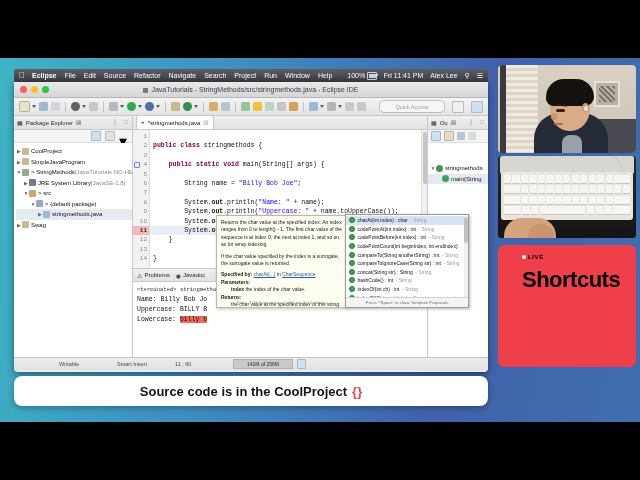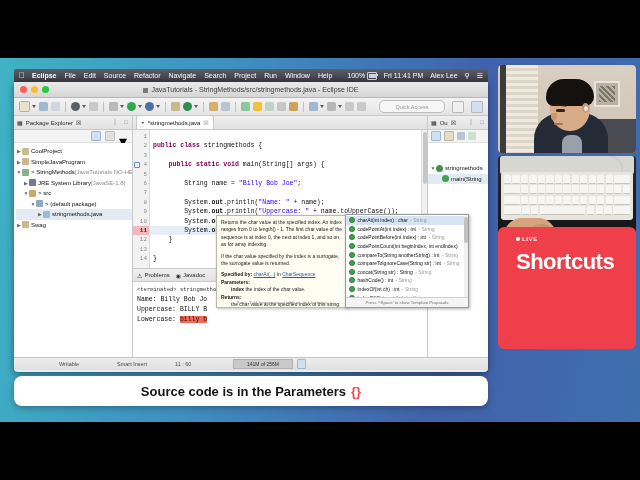--- a/index.html
+++ b/index.html
@@ -121,22 +121,22 @@
              display:flex;align-items:center;font-size:5.5px;color:#4a4a4a;gap:0;padding-left:45px;}
   .sb{width:58px;}
   .membar{width:58px;height:8px;background:#c9c9c9;border:1px solid #b2b2b2;color:#2a2a2a;font-size:5px;
           display:flex;align-items:center;justify-content:center;position:relative;}
   .trash{width:7px;height:8px;background:#cfe0f2;border:1px solid #9fb8d4;margin-left:4px;border-radius:1px;}
   
   .cam{position:absolute;left:498px;top:65px;width:138px;height:88px;border-radius:4px;overflow:hidden;
        background:#2b2f38;}
   .cam2{position:absolute;left:498px;top:156px;width:138px;height:82px;border-radius:4px;overflow:hidden;
         background:#1b1b1d;}
-  .shorts{position:absolute;left:498px;top:227px;width:138px;height:122px;background:#ef3f4a;border-radius:6px;
-          padding:9px 18px;box-sizing:border-box;color:#ffffff;}
+  .shorts{position:absolute;left:498px;top:245px;width:138px;height:122px;background:#ef3f4a;border-radius:6px;
+          padding:9px 24px;box-sizing:border-box;color:#000000;}
   .livebadge{display:flex;align-items:center;gap:2px;font-size:6px;font-weight:bold;letter-spacing:.6px;}
   .livedot{width:4px;height:4px;border-radius:50%;background:#fff;display:block;}
   .shortstitle{font-size:22px;font-weight:bold;letter-spacing:-.5px;margin-top:7px;}
   
   .banner{position:absolute;left:14px;top:376px;width:474px;height:30px;background:#fff;border-radius:8px;
           display:flex;align-items:center;justify-content:center;font-size:13px;font-weight:bold;color:#151515;
           box-shadow:0 2px 6px rgba(0,0,0,.3);}
   .brace{color:#ef3f4a;margin-left:5px;}
   
   .scene{position:absolute;inset:0;}
@@ -563,16 +563,16 @@
 
   <div class="shorts">
     <div class="livebadge">
       <span class="livedot"></span>
       <span>LIVE</span>
     </div>
     <div class="shortstitle">Shortcuts</div>
   </div>
 
   <div class="banner">
-    <span>Source code is in the Parameters</span>
+    <span>Source code is in the CoolProject</span>
     <span class="brace">{}</span>
   </div>
 </div>
 
 </body></html>

